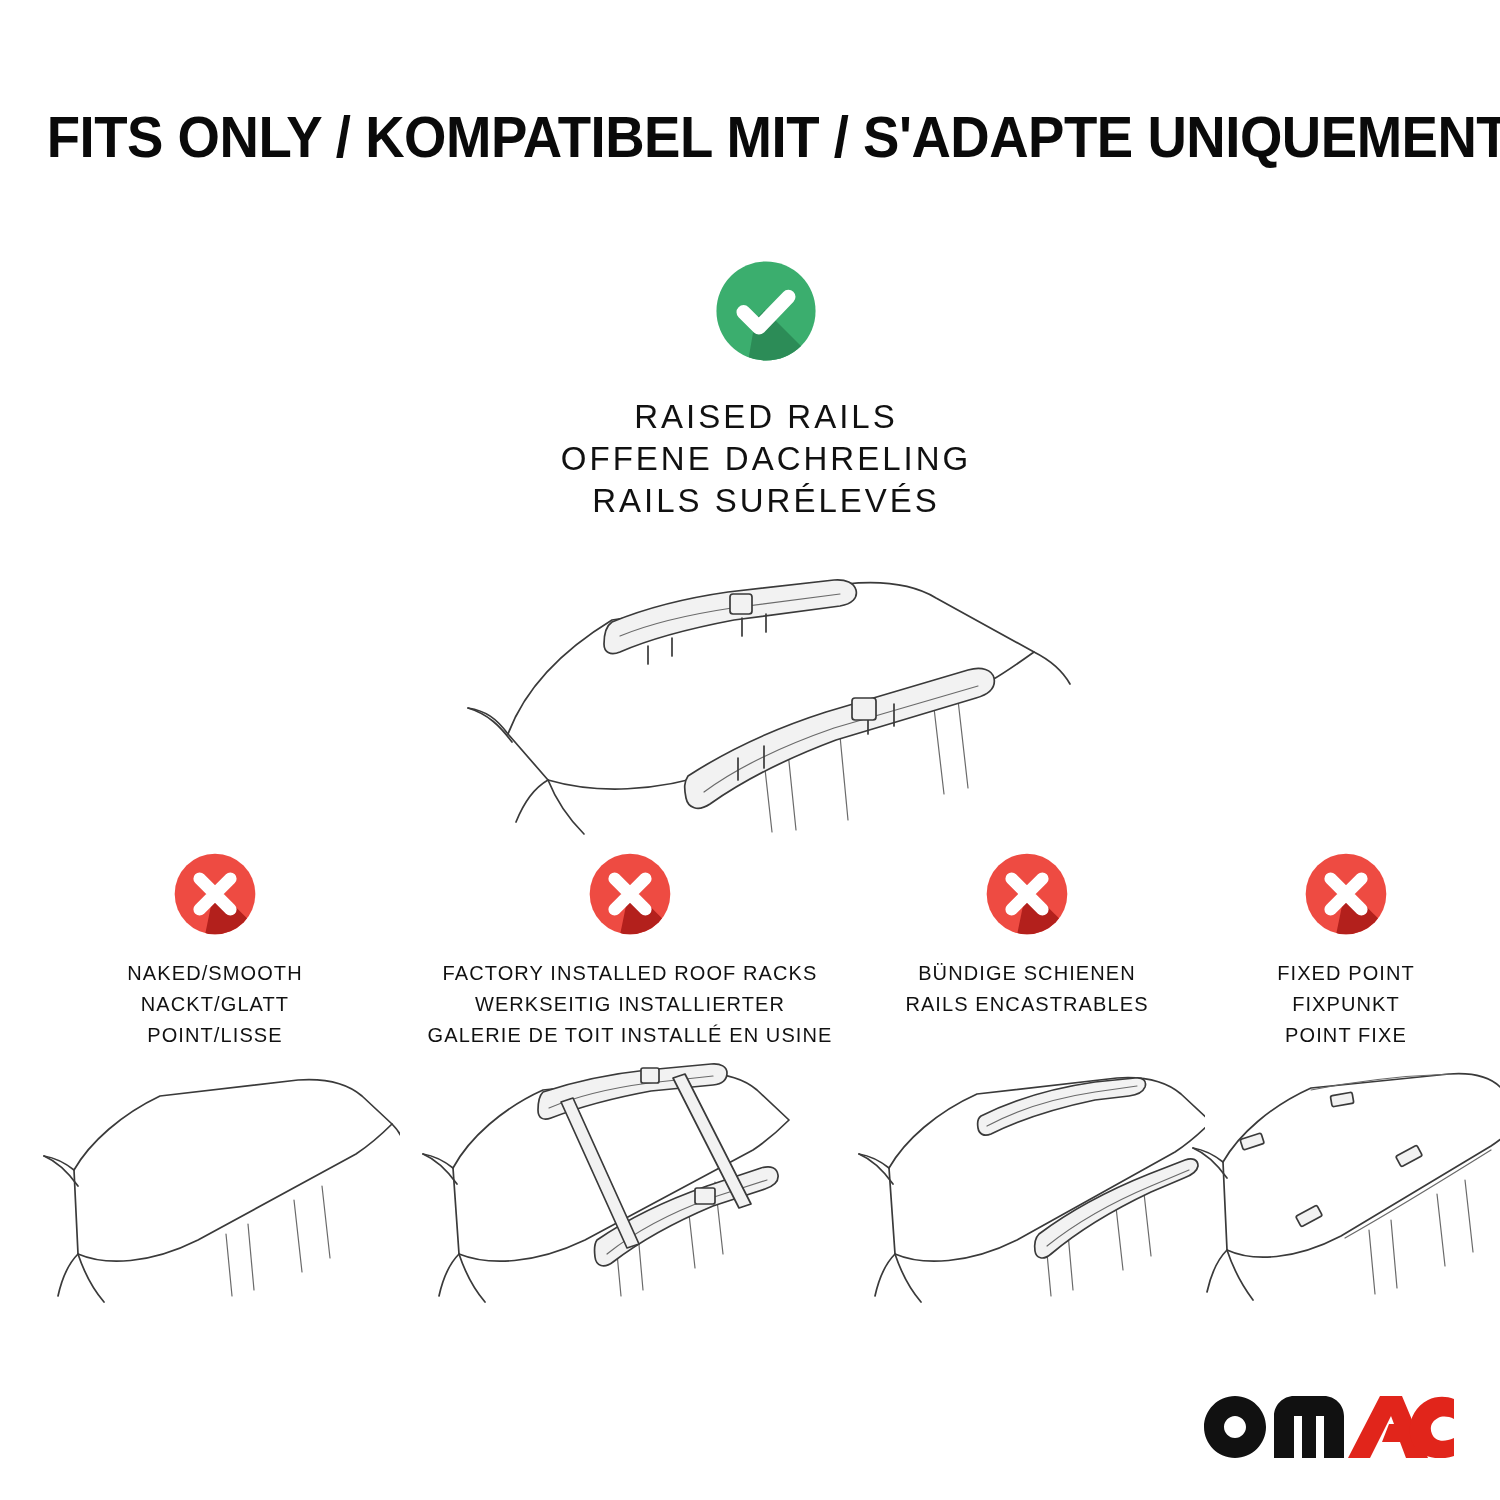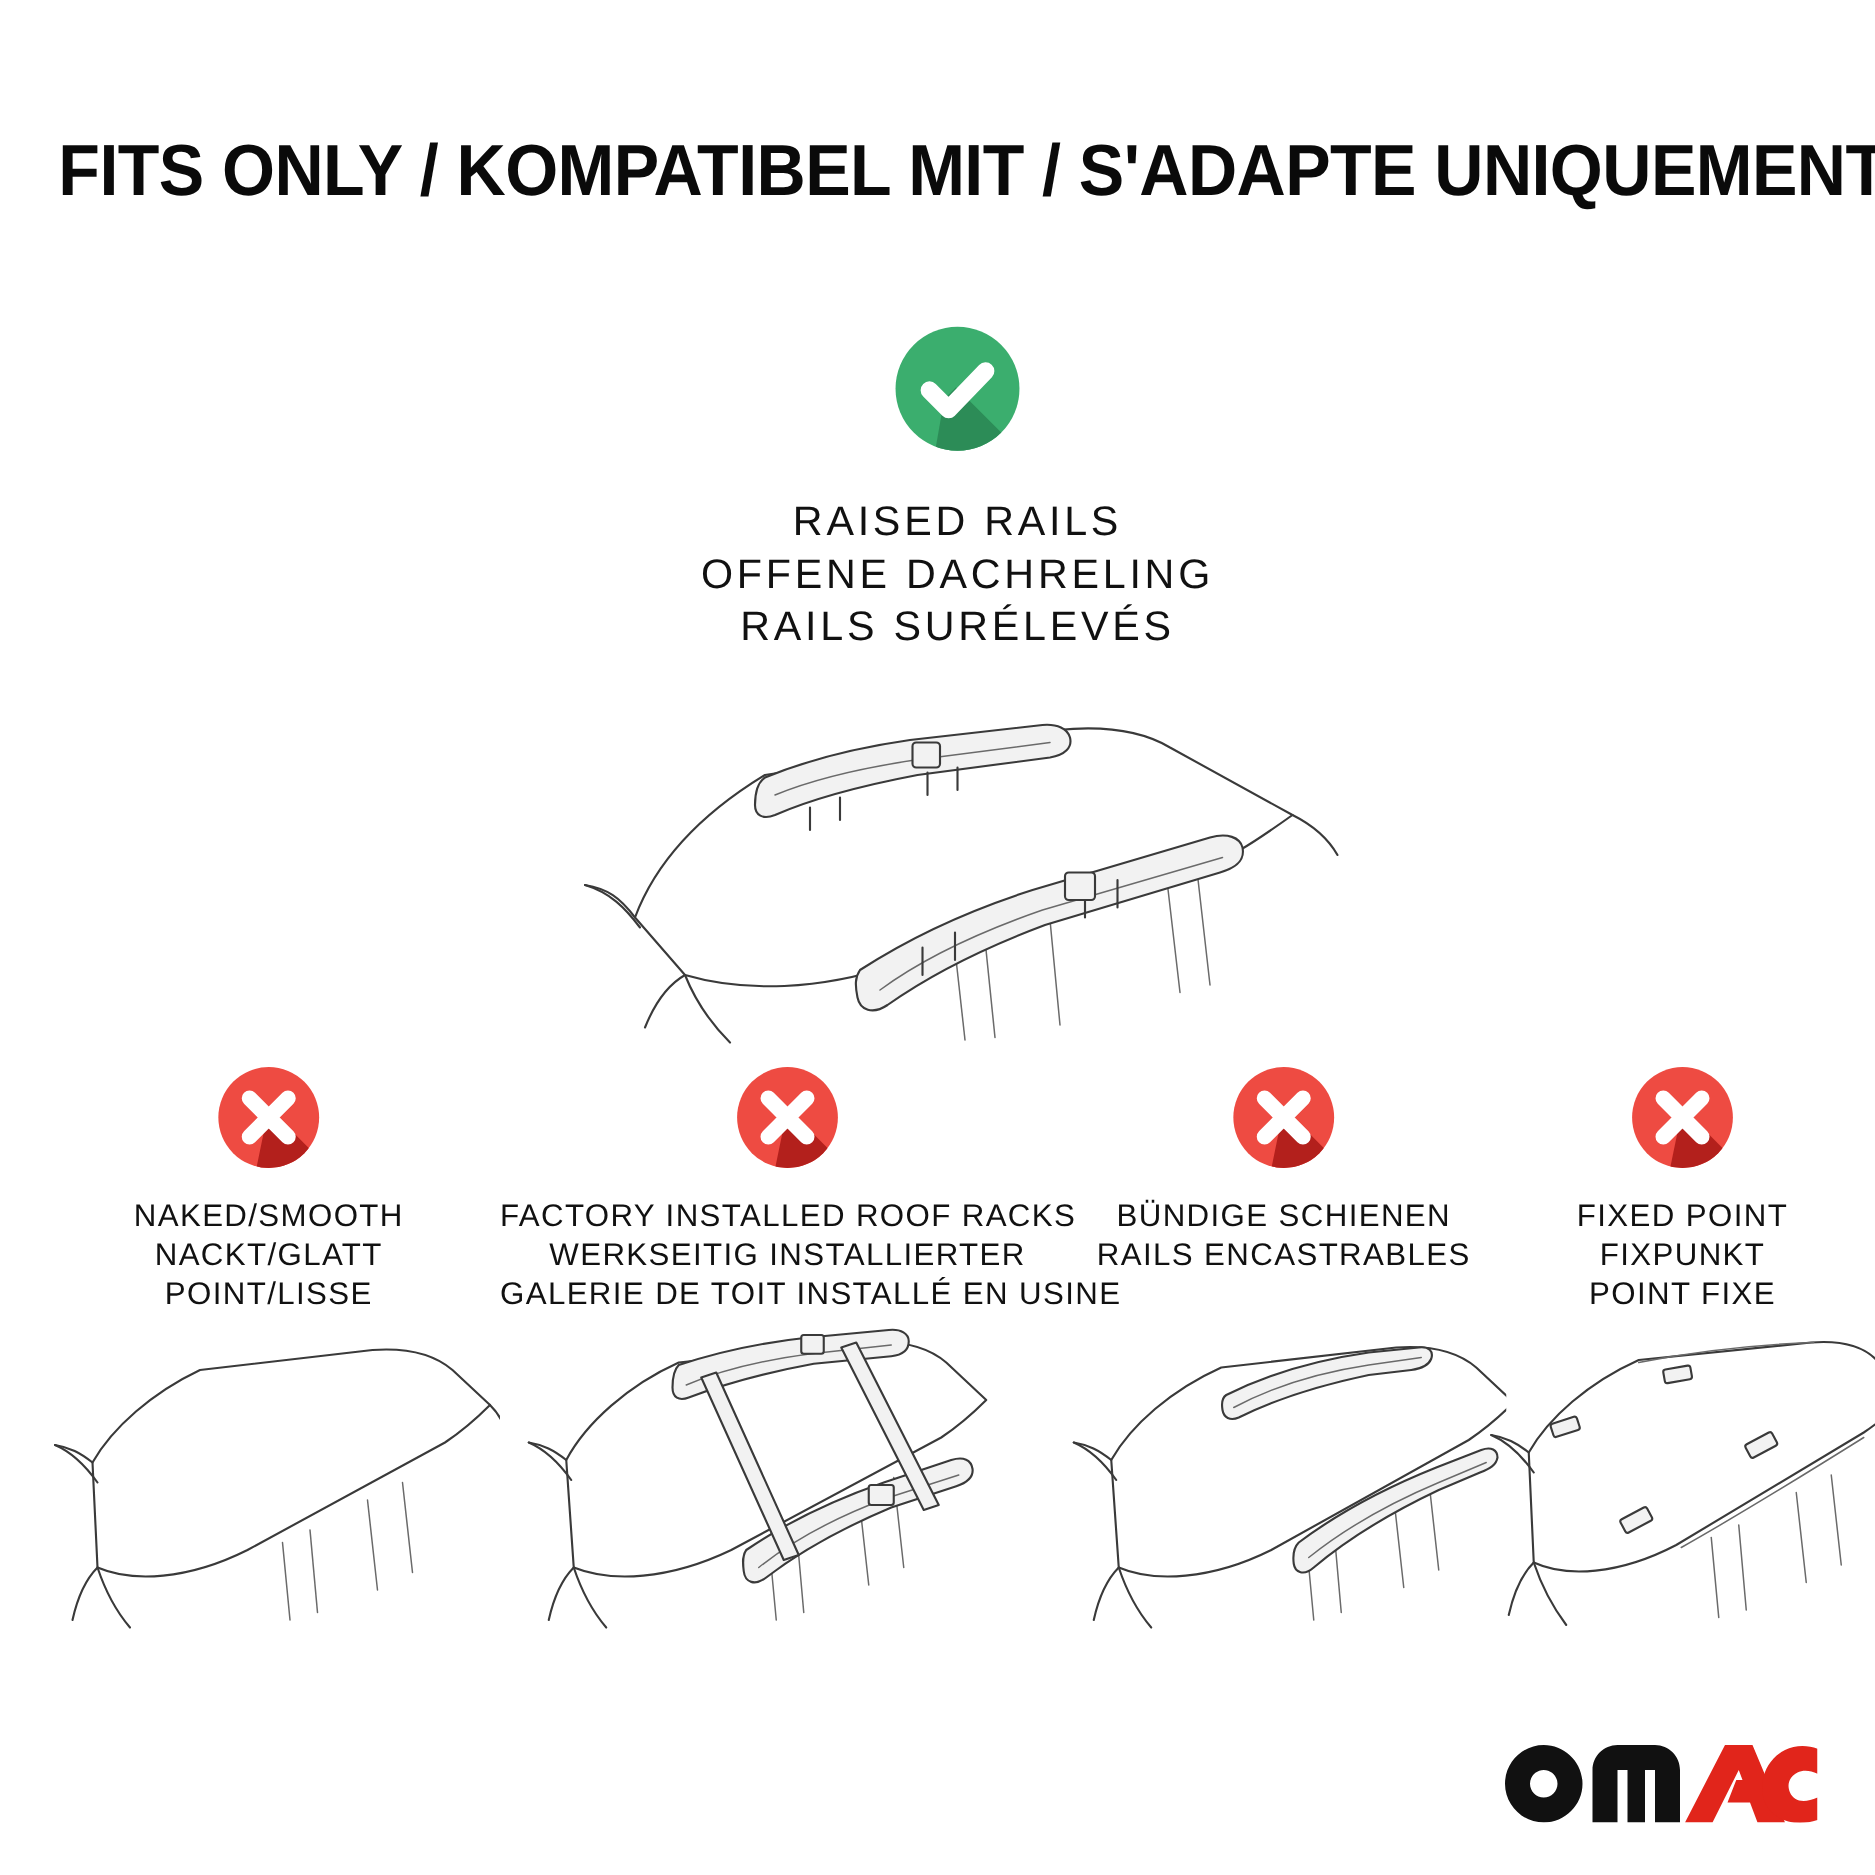--- a/index.html
+++ b/index.html
@@ -86,21 +86,21 @@
     text-align: center;
   }
   .col-icon {
     width: 96px;
     height: 96px;
     margin: 0 auto;
     display: block;
   }
   .col-label {
     margin-top: 16px;
-    font-size: 25px;
+    font-size: 20px;
     line-height: 31px;
     letter-spacing: 1.1px;
   }
   .col-art {
     display: block;
     margin: 0 auto;
   }
 
   .col-1 { left: 40px;   width: 350px; }
   .col-2 { left: 400px;  width: 460px; }

